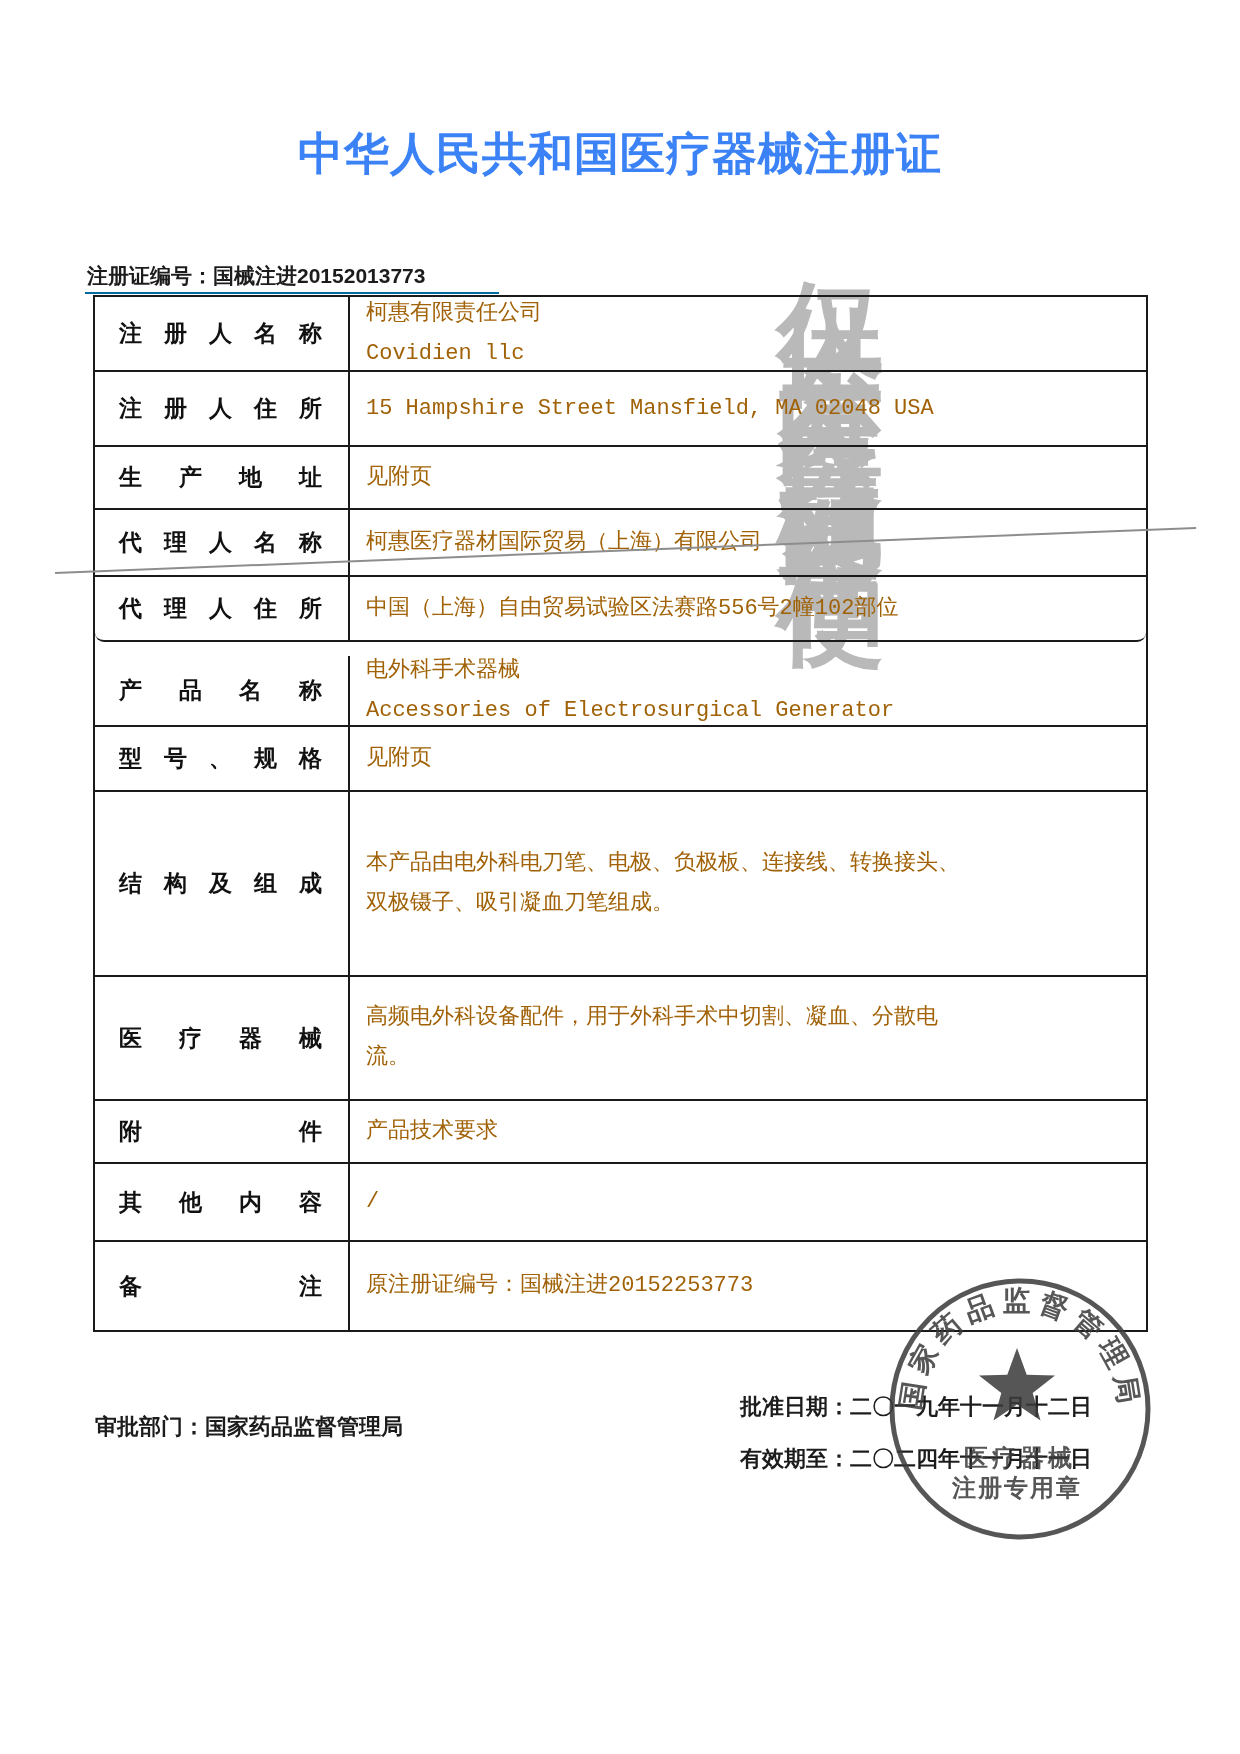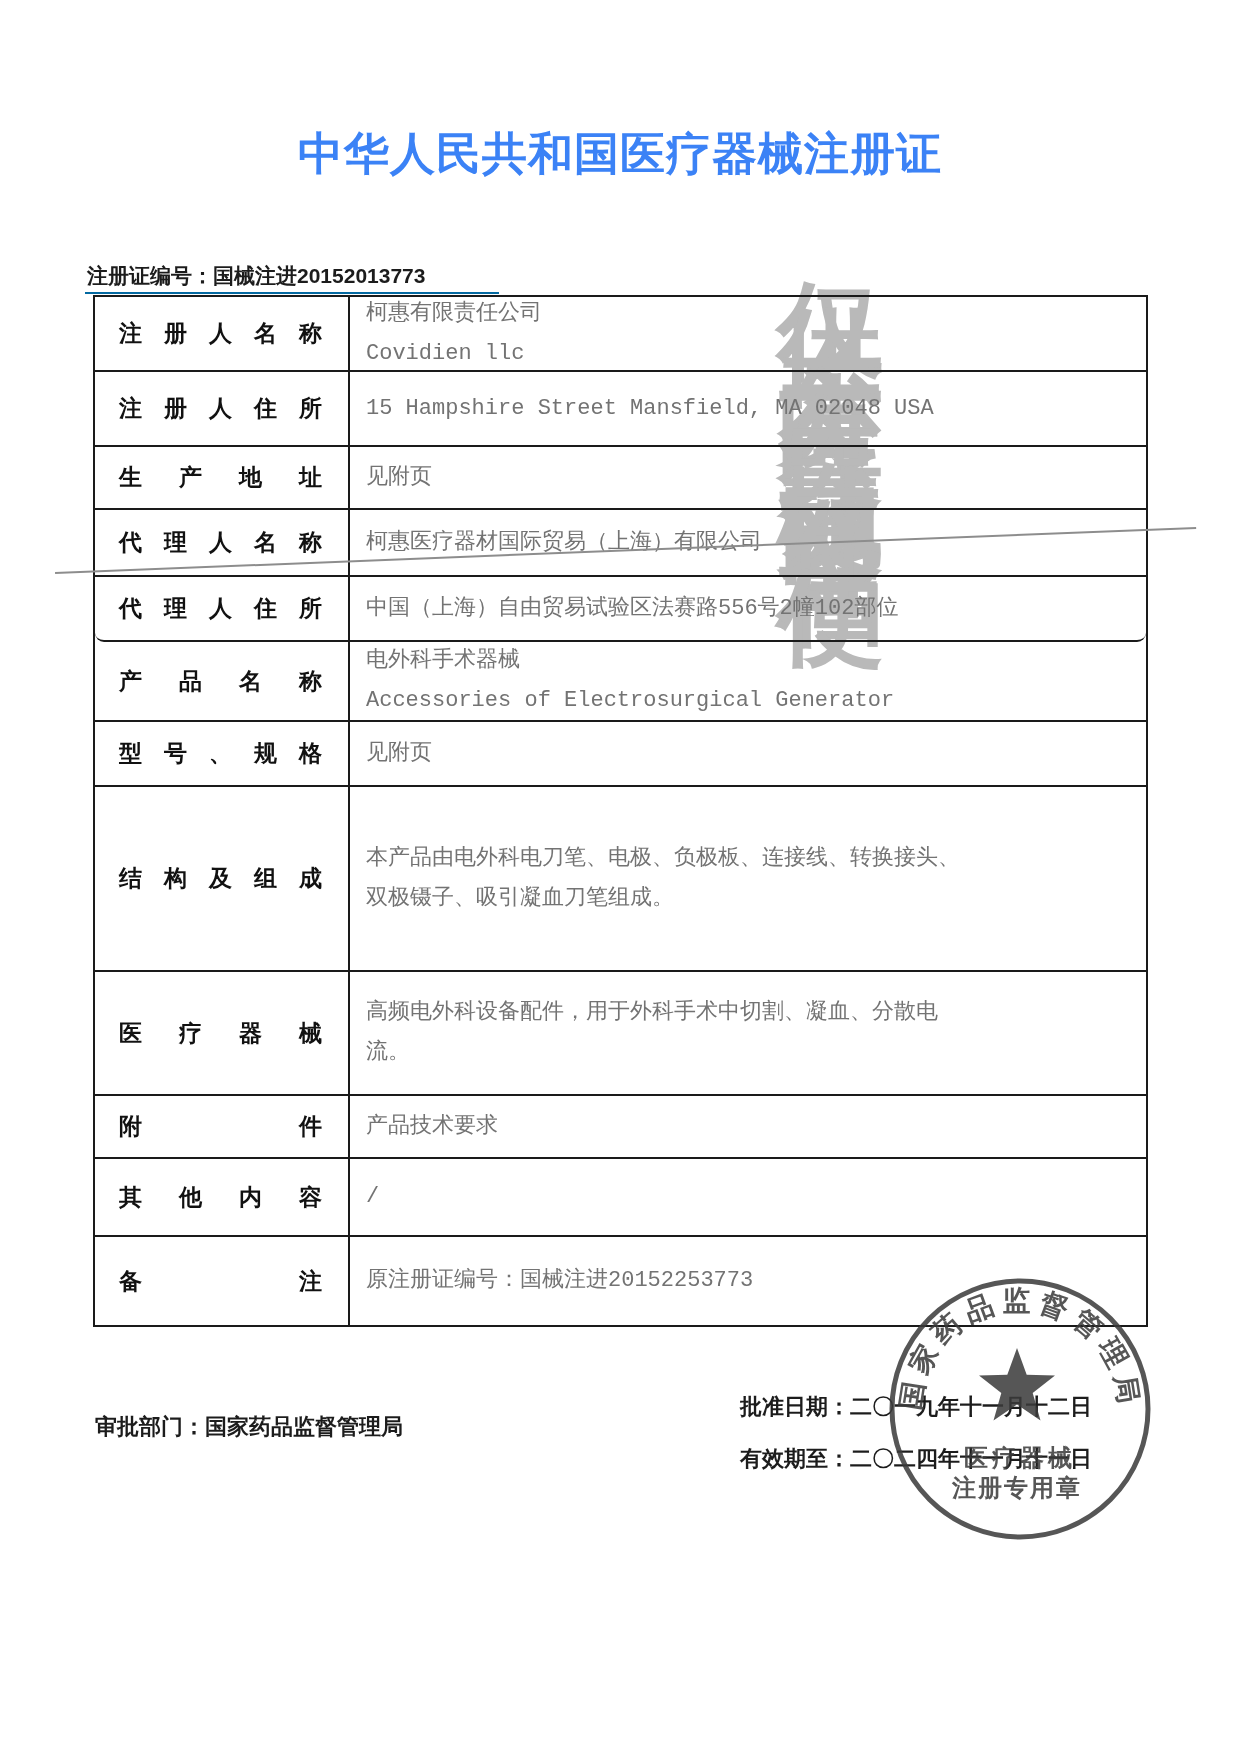--- a/index.html
+++ b/index.html
@@ -83,27 +83,27 @@
     flex:1;
     display:flex;flex-direction:column;justify-content:center;
     padding:6px 10px 6px 16px;
     box-sizing:border-box;
   }
   .cell-value span{
     display:block;
     font-family:"Liberation Mono","DejaVu Sans Mono", monospace;
     font-size:22px;
     line-height:40px;
-    color:#737373;
+    color:#a16207;
     white-space:nowrap;
   }
 
   
   .r0{height:75px;} .r1{height:75px;} .r2{height:63px;} .r3{height:67px;}
-  .r4{height:65px;border-radius:9px;} .r5{height:80px;} .r6{height:65px;} .r7{height:185px;}
+  .r4{height:65px;border-radius:9px;} .r5{height:71px;margin-top:14px;} .r6{height:65px;} .r7{height:185px;}
   .r8{height:124px;} .r9{height:63px;} .r10{height:78px;} .r11{height:88px;}
 
   
   .scan-line{
     position:absolute;
     left:55px;top:572px;
     width:1142px;height:2px;
     background:#8d8d8d;
     transform:rotate(-2.26deg);
     transform-origin:left top;

